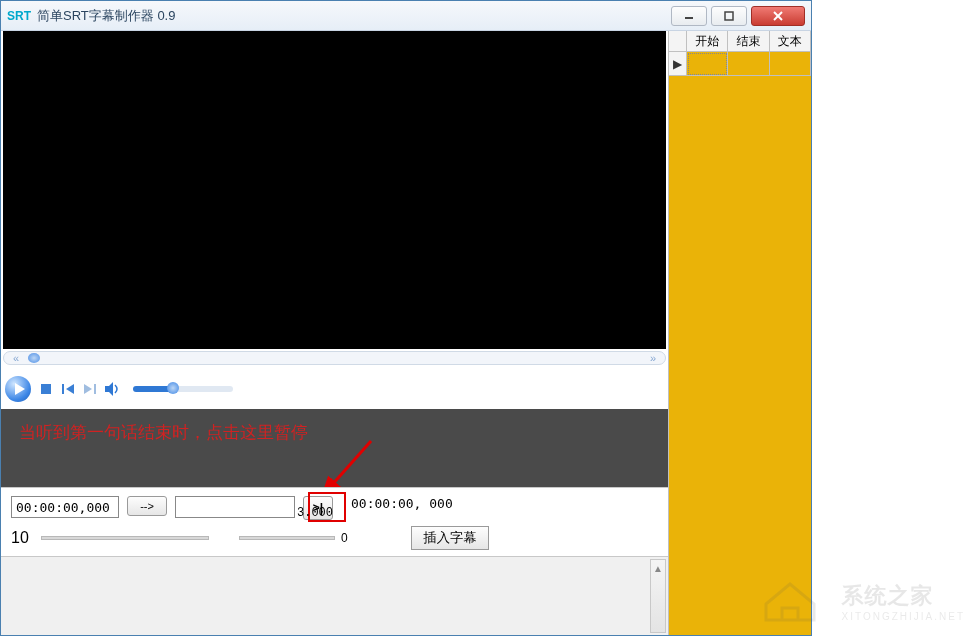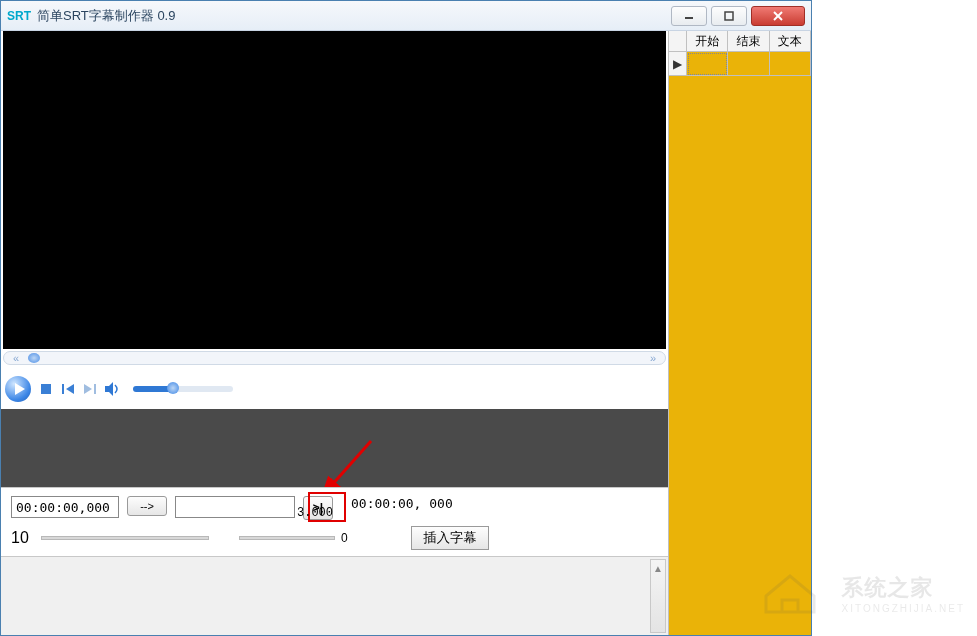--- a/index.html
+++ b/index.html
@@ -66,21 +66,21 @@
 
 .right-panel { flex: 1; background: #eab308; display: flex; flex-direction: column; }
 .table-header { display: flex; border-bottom: 1px solid #c0c0c0; }
 .th-spacer { width: 18px; border-right: 1px solid #c0c0c0; background: #f4f4f4; height: 20px; }
 .th-cell { flex: 1; text-align: center; background: #f4f4f4; border-right: 1px solid #c0c0c0; height: 20px; line-height: 20px; font-size: 12px; }
 .table-row { display: flex; height: 24px; }
 .row-marker { width: 18px; border-right: 1px solid #c0c0c0; border-bottom: 1px solid #c0c0c0; background: #f4f4f4; display: flex; align-items: center; justify-content: center; color: #333; }
 .td-cell { flex: 1; border-right: 1px solid #c0c0c0; border-bottom: 1px solid #c0c0c0; }
 .td-cell.sel { outline: 1px dotted #888; outline-offset: -2px; }
 
-.watermark { position: absolute; right: 12px; bottom: 22px; opacity: 0.12; pointer-events: none; display: flex; align-items: center; gap: 24px; }
+.watermark { position: absolute; right: 12px; bottom: 14px; opacity: 0.12; pointer-events: none; display: flex; align-items: center; gap: 24px; }
 .wm-icon { width: 56px; height: 42px; }
 .wm-text { font-size: 22px; font-weight: bold; color: #444; letter-spacing: 1px; }
 .wm-sub { font-size: 10px; color: #555; letter-spacing: 2px; }
 </style>
 </head>
 <body>
 
 <div class="window-frame">
 
   <div class="titlebar">
@@ -151,20 +151,21 @@
                 <path d="M10 3 Q14 7 10 11" fill="none" stroke="#2f78d4" stroke-width="1.5"></path>
               </svg>
           </div>
           <div class="volume-slider">
             <div class="volume-thumb"></div>
           </div>
         </div>
       </div>
 
       <div class="subtitle-area">
+        <span class="annotation-text">当听到第一句话结束时，点击这里暂停</span>
         <svg class="arrow-overlay" width="80" height="70">
           <defs>
               <marker id="ah" markerWidth="8" markerHeight="8" refX="6" refY="3" orient="auto">
                 <polygon points="0,0 7,3 0,6" fill="#e00000"></polygon>
               </marker>
             </defs>
           <line x1="60" y1="2" x2="12" y2="56" stroke="#e00000" stroke-width="3" marker-end="url(#ah)"></line>
         </svg>
       </div>
 

